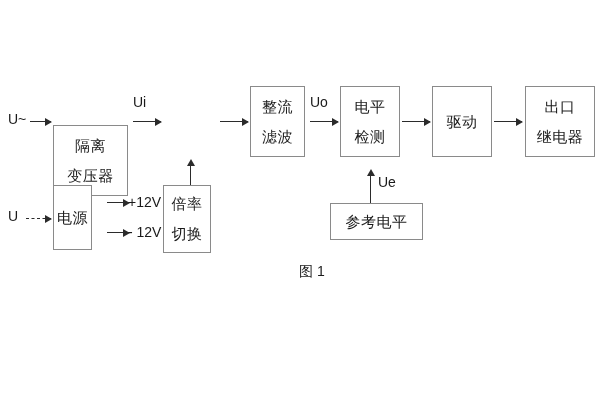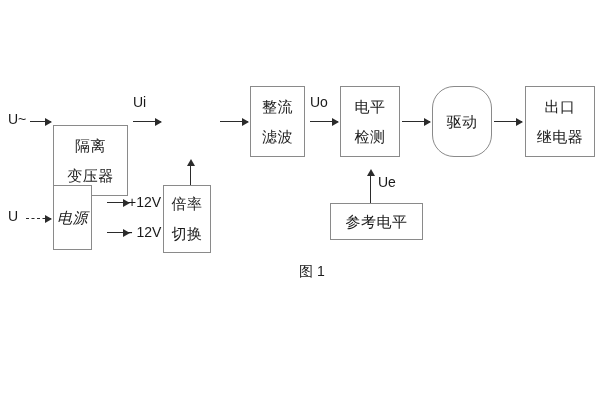--- a/index.html
+++ b/index.html
@@ -117,35 +117,35 @@
   <div class="lbl" style="left:310px; top:94px;">Uo</div>
   <div class="harrow" style="left:310px; top:121px; width:28px;"></div>
 
   <div class="box" style="left:340px; top:86px; width:60px; height:71px;">
     <div class="line">电平</div>
     <div class="line">检测</div>
   </div>
 
   <div class="harrow" style="left:402px; top:121px; width:28px;"></div>
 
-  <div class="box single" style="left:432px; top:86px; width:60px; height:71px;border-radius:22px;">
+  <div class="box single" style="left:432px; top:86px; width:60px; height:71px;">
     <div class="line">驱动</div>
   </div>
 
   <div class="harrow" style="left:494px; top:121px; width:28px;"></div>
 
   <div class="box" style="left:525px; top:86px; width:70px; height:71px;">
     <div class="line">出口</div>
     <div class="line">继电器</div>
   </div>
 
   <div class="lbl" style="left:8px; top:208px;">U</div>
   <div class="harrow dashed" style="left:26px; top:218px; width:25px;"></div>
 
-  <div class="box single" style="left:53px; top:185px; width:39px; height:65px;font-style:italic;">
+  <div class="box single" style="left:53px; top:185px; width:39px; height:65px;">
     <div class="line">电源</div>
   </div>
 
   <div class="harrow" style="left:107px; top:202px; width:22px;"></div>
   <div class="lbl" style="left:128px; top:194px;">+12V</div>
 
   <div class="harrow" style="left:107px; top:232px; width:22px;"></div>
   <div class="lbl" style="left:128px; top:224px;">- 12V</div>
 
   <div class="box" style="left:163px; top:185px; width:48px; height:68px;">

